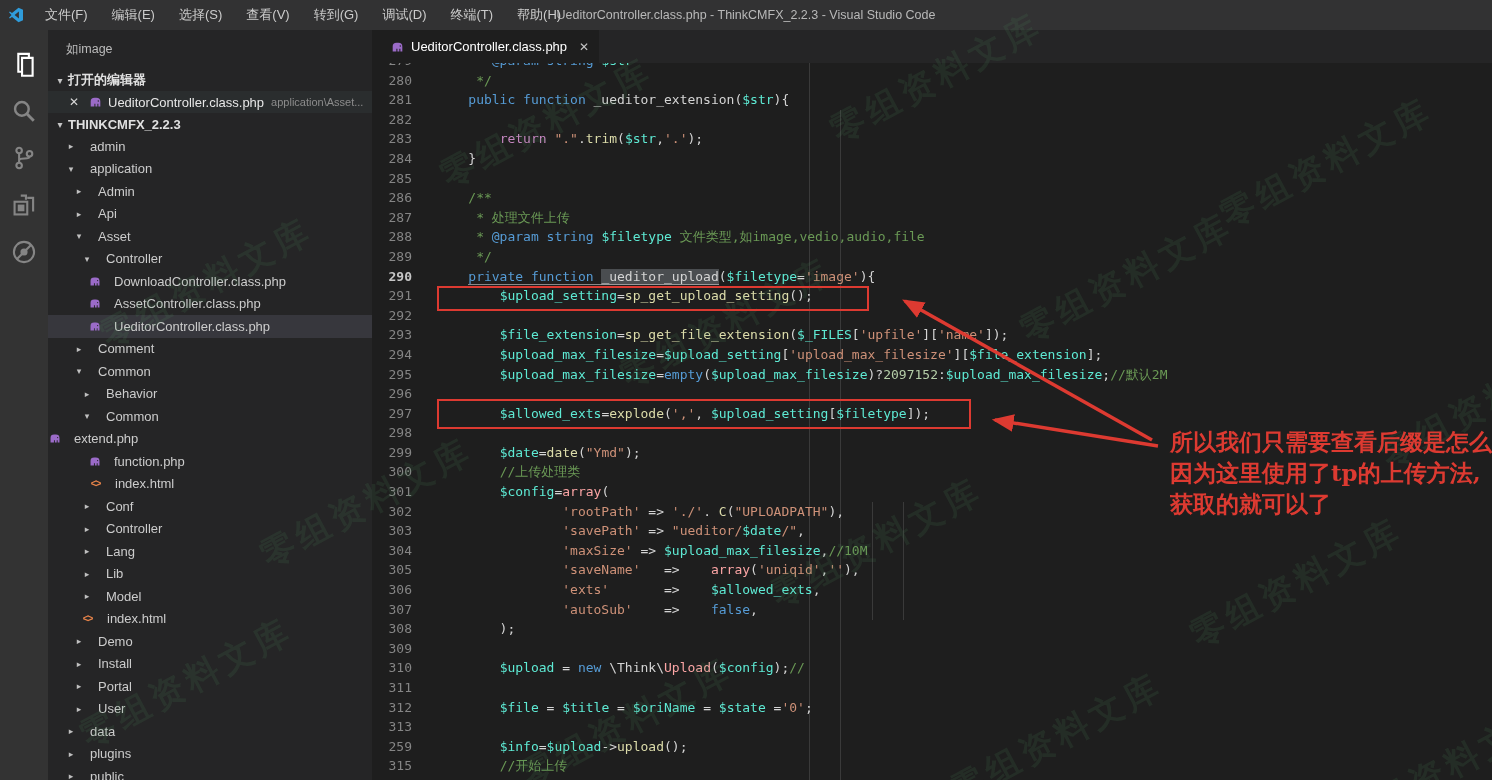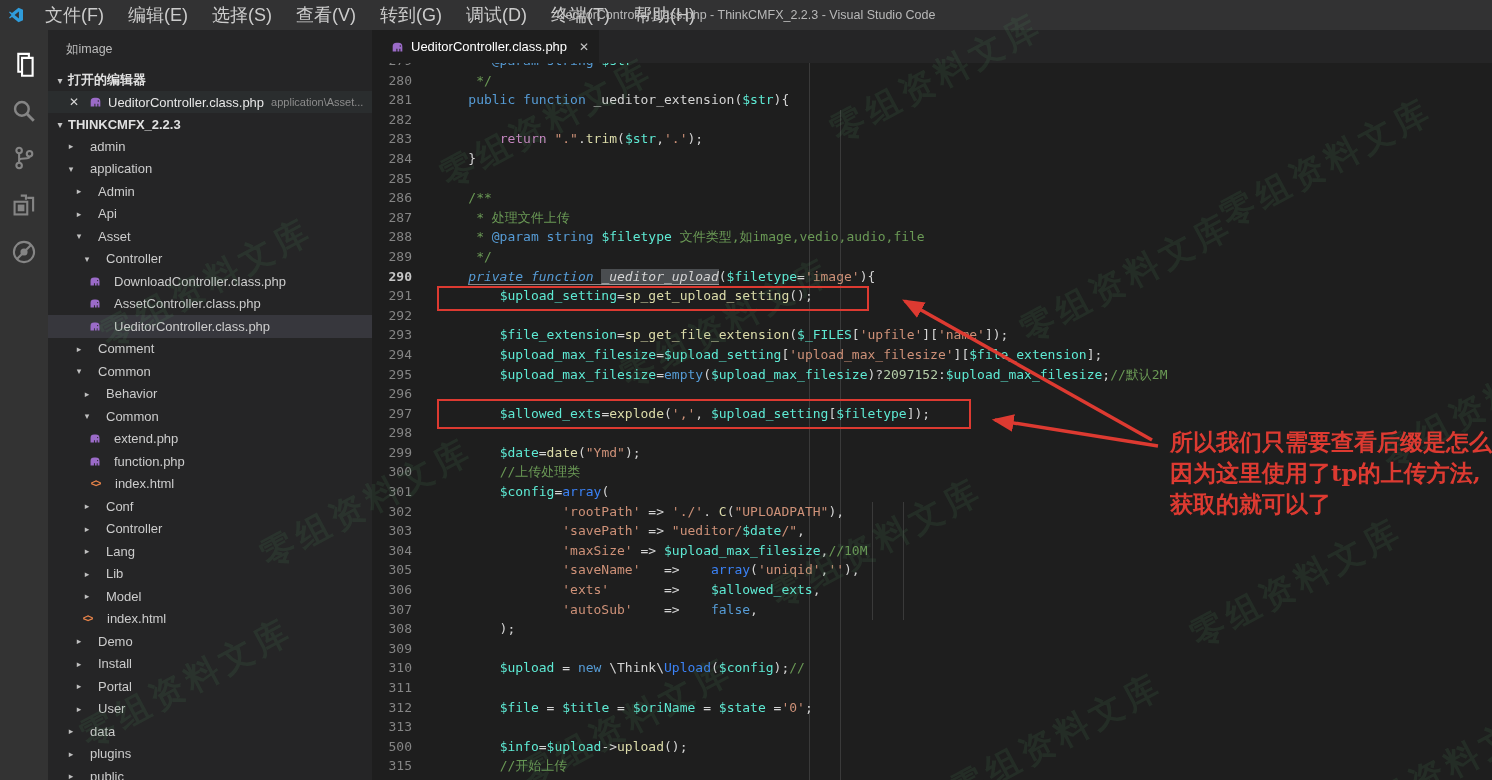--- a/index.html
+++ b/index.html
@@ -3,21 +3,21 @@
 <meta charset="utf-8">
 <style>
   html,body{margin:0;padding:0;}
   body{width:1492px;height:780px;overflow:hidden;position:relative;background:#1e1e1e;
        font-family:"Liberation Sans","DejaVu Sans",sans-serif;-webkit-font-smoothing:antialiased;}
   
   .titlebar{position:absolute;left:0;top:0;width:1492px;height:30px;background:#323233;
             display:flex;align-items:center;z-index:2;}
   .logo{width:16px;height:16px;margin:0 10px 0 8px;flex:none;}
   .menus{display:flex;gap:2px;}
-  .menu-item{color:#cccccc;font-size:18px;padding:0 11px;line-height:30px;cursor:default;}
+  .menu-item{color:#cccccc;font-size:13px;padding:0 11px;line-height:30px;cursor:default;}
   .win-title{position:absolute;left:0;right:0;text-align:center;color:#b9b9b9;font-size:12.5px;
              line-height:30px;pointer-events:none;}
   
   .activitybar{position:absolute;left:0;top:30px;width:48px;bottom:0;background:#333333;z-index:2;}
   .act-icon{width:48px;height:47px;display:flex;align-items:center;justify-content:center;color:#858585;}
   .act-icon.active{color:#ffffff;}
   .act-icon svg{width:26px;height:26px;}
   
   .sidebar{position:absolute;left:48px;top:30px;width:324px;bottom:0;background:#252526;
            color:#cccccc;z-index:1;overflow:hidden;}
@@ -41,22 +41,22 @@
   .tab .name{color:#ffffff;font-size:13px;margin-left:6px;}
   .tab .close{color:#c5c5c5;font-size:12px;margin-left:12px;font-weight:bold;}
   .codearea{position:absolute;left:0;top:33px;right:0;bottom:0;overflow:hidden;}
   .codelines{position:absolute;left:0;top:-12px;right:0;}
   .crow{display:flex;height:19.6px;line-height:19.6px;white-space:pre;
         font-family:"DejaVu Sans Mono","Liberation Mono",monospace;font-size:13px;}
   .ln{display:inline-block;width:40px;flex:none;text-align:right;color:#858585;}
   .ln.act{color:#c6c6c6;font-weight:bold;}
   .lt{margin-left:25px;}
   .pln{color:#d4d4d4}.kw{color:#569cd6}.ctrl{color:#c586c0}.str{color:#ce9178}
-  .var{color:#5eead4}.fn{color:#dcdcaa}.cm{color:#6a9955}.num{color:#b5cea8}.cls{color:#3b82f6}
-  .ul{border-bottom:1px solid rgba(195,195,195,.65);font-style:italic;}
+  .var{color:#5eead4}.fn{color:#dcdcaa}.cm{color:#6a9955}.num{color:#b5cea8}.cls{color:#fca5a5}
+  .ul{border-bottom:1px solid rgba(195,195,195,.65);}
   .hl{background:#4a4d50;}
   .guide{position:absolute;width:1px;background:#3a3a3a;}
   
   .overlay{position:absolute;left:0;top:0;z-index:6;pointer-events:none;}
   .anno{position:absolute;left:1170px;top:426px;z-index:6;color:#dd3a31;font-size:23px;line-height:31px;
         font-weight:bold;font-family:"DejaVu Serif","Liberation Serif",serif;pointer-events:none;}
   
   .wm{position:absolute;z-index:5;color:rgba(80,145,90,.14);font-size:34px;letter-spacing:5px;
       white-space:nowrap;transform:rotate(-28deg);pointer-events:none;font-weight:bold;}
 </style>
@@ -191,21 +191,21 @@
         <span class="lbl">Common</span>
       </div>
       <div class="trow" style="padding-left: 32px;">
         <span class="arr">▸</span>
         <span class="lbl">Behavior</span>
       </div>
       <div class="trow" style="padding-left: 32px;">
         <span class="arr">▾</span>
         <span class="lbl">Common</span>
       </div>
-      <div class="trow" style="padding-left: 40px;">
+      <div class="trow" style="">
         <svg class="fileicon" style="margin-left:0;width:14px;height:13px" viewBox="0 0 16 16">
           <path fill="#9B6BC8" d="M2.5 13 V7.5 a4.5 4.2 0 0 1 4.5 -4.3 h2 a4.5 4.3 0 0 1 4.5 4.3 V13 h-2.2 v-3 h-1.2 v3 H7.9 v-3 H6.7 v3 Z"></path>
           <circle cx="11.2" cy="6.8" r=".8" fill="#252526"></circle>
         </svg>
         <span class="lbl">extend.php</span>
       </div>
       <div class="trow" style="padding-left: 40px;">
         <svg class="fileicon" style="margin-left:0;width:14px;height:13px" viewBox="0 0 16 16">
           <path fill="#9B6BC8" d="M2.5 13 V7.5 a4.5 4.2 0 0 1 4.5 -4.3 h2 a4.5 4.3 0 0 1 4.5 4.3 V13 h-2.2 v-3 h-1.2 v3 H7.9 v-3 H6.7 v3 Z"></path>
           <circle cx="11.2" cy="6.8" r=".8" fill="#252526"></circle>
@@ -316,21 +316,21 @@
         <div class="crow"><span class="ln">304</span><span class="lt"><span class="pln">                </span><span class="str">'maxSize'</span><span class="pln"> =&gt; </span><span class="var">$upload_max_filesize</span><span class="pln">,</span><span class="cm">//10M</span></span></div>
         <div class="crow"><span class="ln">305</span><span class="lt"><span class="pln">                </span><span class="str">'saveName'</span><span class="pln">   =&gt;    </span><span class="cls">array</span><span class="pln">(</span><span class="str">'uniqid'</span><span class="pln">,</span><span class="str">''</span><span class="pln">),</span></span></div>
         <div class="crow"><span class="ln">306</span><span class="lt"><span class="pln">                </span><span class="str">'exts'</span><span class="pln">       =&gt;    </span><span class="var">$allowed_exts</span><span class="pln">,</span></span></div>
         <div class="crow"><span class="ln">307</span><span class="lt"><span class="pln">                </span><span class="str">'autoSub'</span><span class="pln">    =&gt;    </span><span class="kw">false</span><span class="pln">,</span></span></div>
         <div class="crow"><span class="ln">308</span><span class="lt"><span class="pln">        );</span></span></div>
         <div class="crow"><span class="ln">309</span><span class="lt"></span></div>
         <div class="crow"><span class="ln">310</span><span class="lt"><span class="pln">        </span><span class="var">$upload</span><span class="pln"> = </span><span class="kw">new</span><span class="pln"> \Think\</span><span class="cls">Upload</span><span class="pln">(</span><span class="var">$config</span><span class="pln">);</span><span class="cm">//</span></span></div>
         <div class="crow"><span class="ln">311</span><span class="lt"></span></div>
         <div class="crow"><span class="ln">312</span><span class="lt"><span class="pln">        </span><span class="var">$file</span><span class="pln"> = </span><span class="var">$title</span><span class="pln"> = </span><span class="var">$oriName</span><span class="pln"> = </span><span class="var">$state</span><span class="pln"> =</span><span class="str">'0'</span><span class="pln">;</span></span></div>
         <div class="crow"><span class="ln">313</span><span class="lt"></span></div>
-        <div class="crow"><span class="ln">500</span><span class="lt"><span class="pln">        </span><span class="var">$info</span><span class="pln">=</span><span class="var">$upload</span><span class="pln">-&gt;</span><span class="fn">upload</span><span class="pln">();</span></span></div>
+        <div class="crow"><span class="ln">259</span><span class="lt"><span class="pln">        </span><span class="var">$info</span><span class="pln">=</span><span class="var">$upload</span><span class="pln">-&gt;</span><span class="fn">upload</span><span class="pln">();</span></span></div>
         <div class="crow"><span class="ln">315</span><span class="lt"><span class="pln">        </span><span class="cm">//开始上传</span></span></div>
         <div class="crow"><span class="ln">316</span><span class="lt"><span class="pln">        </span><span class="ctrl">if</span><span class="pln">(</span><span class="var">$info</span><span class="pln">){</span></span></div>
       </div>
   </div>
 </div>
 
 <svg class="overlay" width="1492" height="780">
   <defs>
     <marker id="ah" viewBox="0 0 20 16" refX="17" refY="8" markerUnits="userSpaceOnUse" markerWidth="22" markerHeight="18" orient="auto">
         <path d="M0 0 L20 8 L0 16 Z" fill="#dd3a31"></path>

